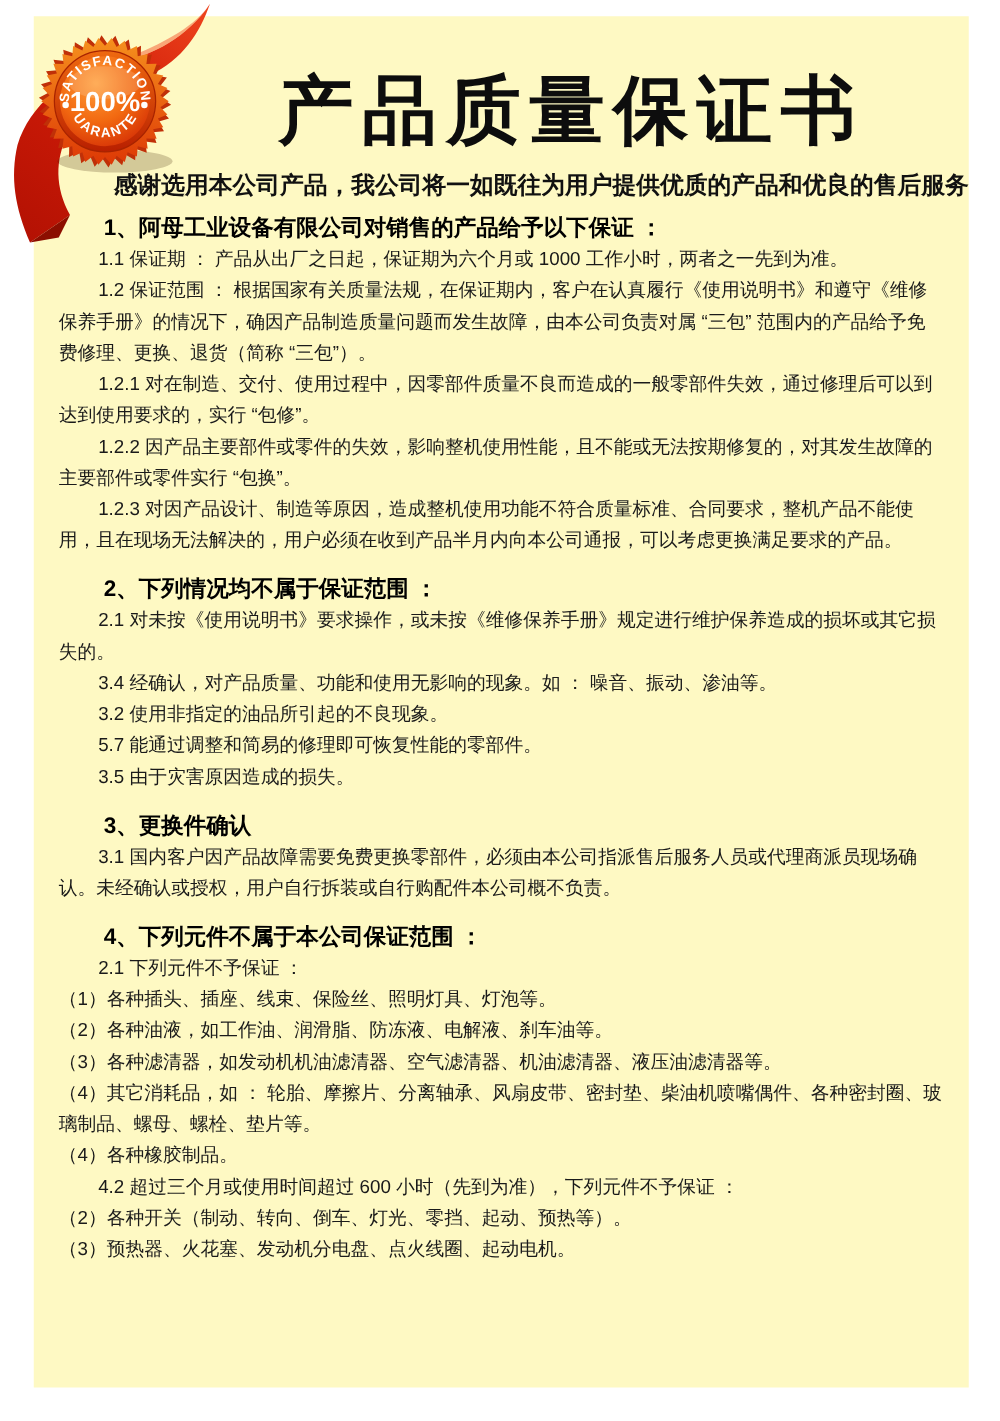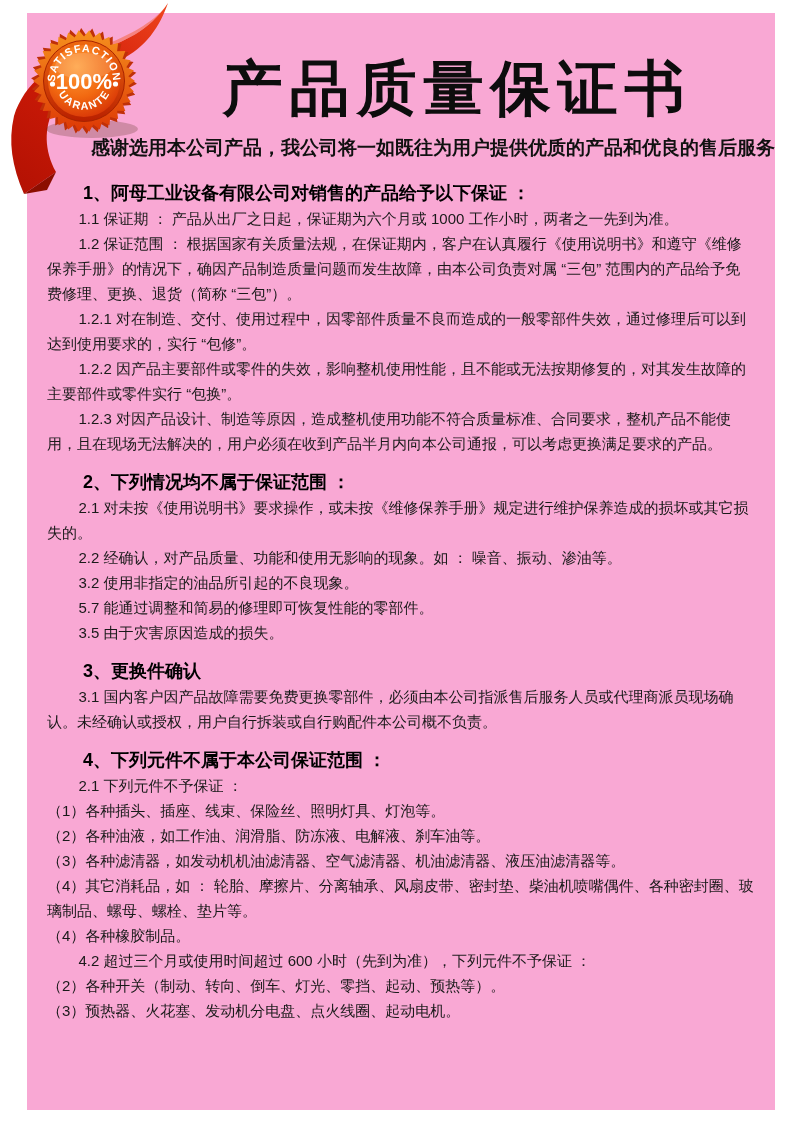--- a/index.html
+++ b/index.html
@@ -3,21 +3,21 @@
 <meta charset="utf-8">
 <style>
   html,body{margin:0;padding:0;}
   body{
     width:800px;height:1137px;position:relative;background:#ffffff;
     font-family:"Liberation Sans","DejaVu Sans",sans-serif;
     overflow:hidden;
   }
   .page{
     position:absolute;left:27px;top:13px;width:748px;height:1097px;
-    background:#f9a8d4;overflow:hidden;
+    background:#fef9c3;overflow:hidden;
   }
   .badge-wrap{
     position:absolute;left:0;top:0;width:205px;height:215px;z-index:5;
   }
   .header{padding-top:44px;}
   .title{
     margin:0;padding-left:112px;text-align:center;
     font-size:60px;font-weight:bold;letter-spacing:7px;
     line-height:1.05;color:#0d0d0d;white-space:nowrap;
   }
@@ -26,21 +26,21 @@
     font-size:19px;font-weight:bold;color:#111;letter-spacing:0px;
     white-space:nowrap;
   }
   .content{
     padding:0 20px;color:#1a1a1a;font-size:15px;line-height:25px;
   }
   .sec-heading{
     margin:14px 0 0 0;font-size:18px;font-weight:bold;color:#000;
     text-indent:2em;line-height:25px;
   }
-  .sec-heading.first{margin-top:20px;}
+  .sec-heading.first{margin-top:9px;}
   .content p{margin:0;}
   .indent{text-indent:2.1em;}
   .flush{text-indent:0;}
 </style>
 </head>
 <body>
 
 <div class="page">
   <div class="header">
     <h1 class="title">产品质量保证书</h1>
@@ -51,21 +51,21 @@
 
     <h2 class="sec-heading first">1、阿母工业设备有限公司对销售的产品给予以下保证 ：</h2>
     <p class="indent">1.1 保证期 ： 产品从出厂之日起，保证期为六个月或 1000 工作小时，两者之一先到为准。</p>
     <p class="indent">1.2 保证范围 ： 根据国家有关质量法规，在保证期内，客户在认真履行《使用说明书》和遵守《维修保养手册》的情况下，确因产品制造质量问题而发生故障，由本公司负责对属 “三包” 范围内的产品给予免费修理、更换、退货（简称 “三包”）。</p>
     <p class="indent">1.2.1 对在制造、交付、使用过程中，因零部件质量不良而造成的一般零部件失效，通过修理后可以到达到使用要求的，实行 “包修”。</p>
     <p class="indent">1.2.2 因产品主要部件或零件的失效，影响整机使用性能，且不能或无法按期修复的，对其发生故障的主要部件或零件实行 “包换”。</p>
     <p class="indent">1.2.3 对因产品设计、制造等原因，造成整机使用功能不符合质量标准、合同要求，整机产品不能使用，且在现场无法解决的，用户必须在收到产品半月内向本公司通报，可以考虑更换满足要求的产品。</p>
 
     <h2 class="sec-heading">2、下列情况均不属于保证范围 ：</h2>
     <p class="indent">2.1 对未按《使用说明书》要求操作，或未按《维修保养手册》规定进行维护保养造成的损坏或其它损失的。</p>
-    <p class="indent">2.2 经确认，对产品质量、功能和使用无影响的现象。如 ： 噪音、振动、渗油等。</p>
+    <p class="indent">3.4 经确认，对产品质量、功能和使用无影响的现象。如 ： 噪音、振动、渗油等。</p>
     <p class="indent">3.2 使用非指定的油品所引起的不良现象。</p>
     <p class="indent">5.7 能通过调整和简易的修理即可恢复性能的零部件。</p>
     <p class="indent">3.5  由于灾害原因造成的损失。</p>
 
     <h2 class="sec-heading">3、更换件确认</h2>
     <p class="indent">3.1 国内客户因产品故障需要免费更换零部件，必须由本公司指派售后服务人员或代理商派员现场确认。未经确认或授权，用户自行拆装或自行购配件本公司概不负责。</p>
 
     <h2 class="sec-heading">4、下列元件不属于本公司保证范围 ：</h2>
     <p class="indent">2.1 下列元件不予保证 ：</p>
     <p class="flush">（1）各种插头、插座、线束、保险丝、照明灯具、灯泡等。</p>

